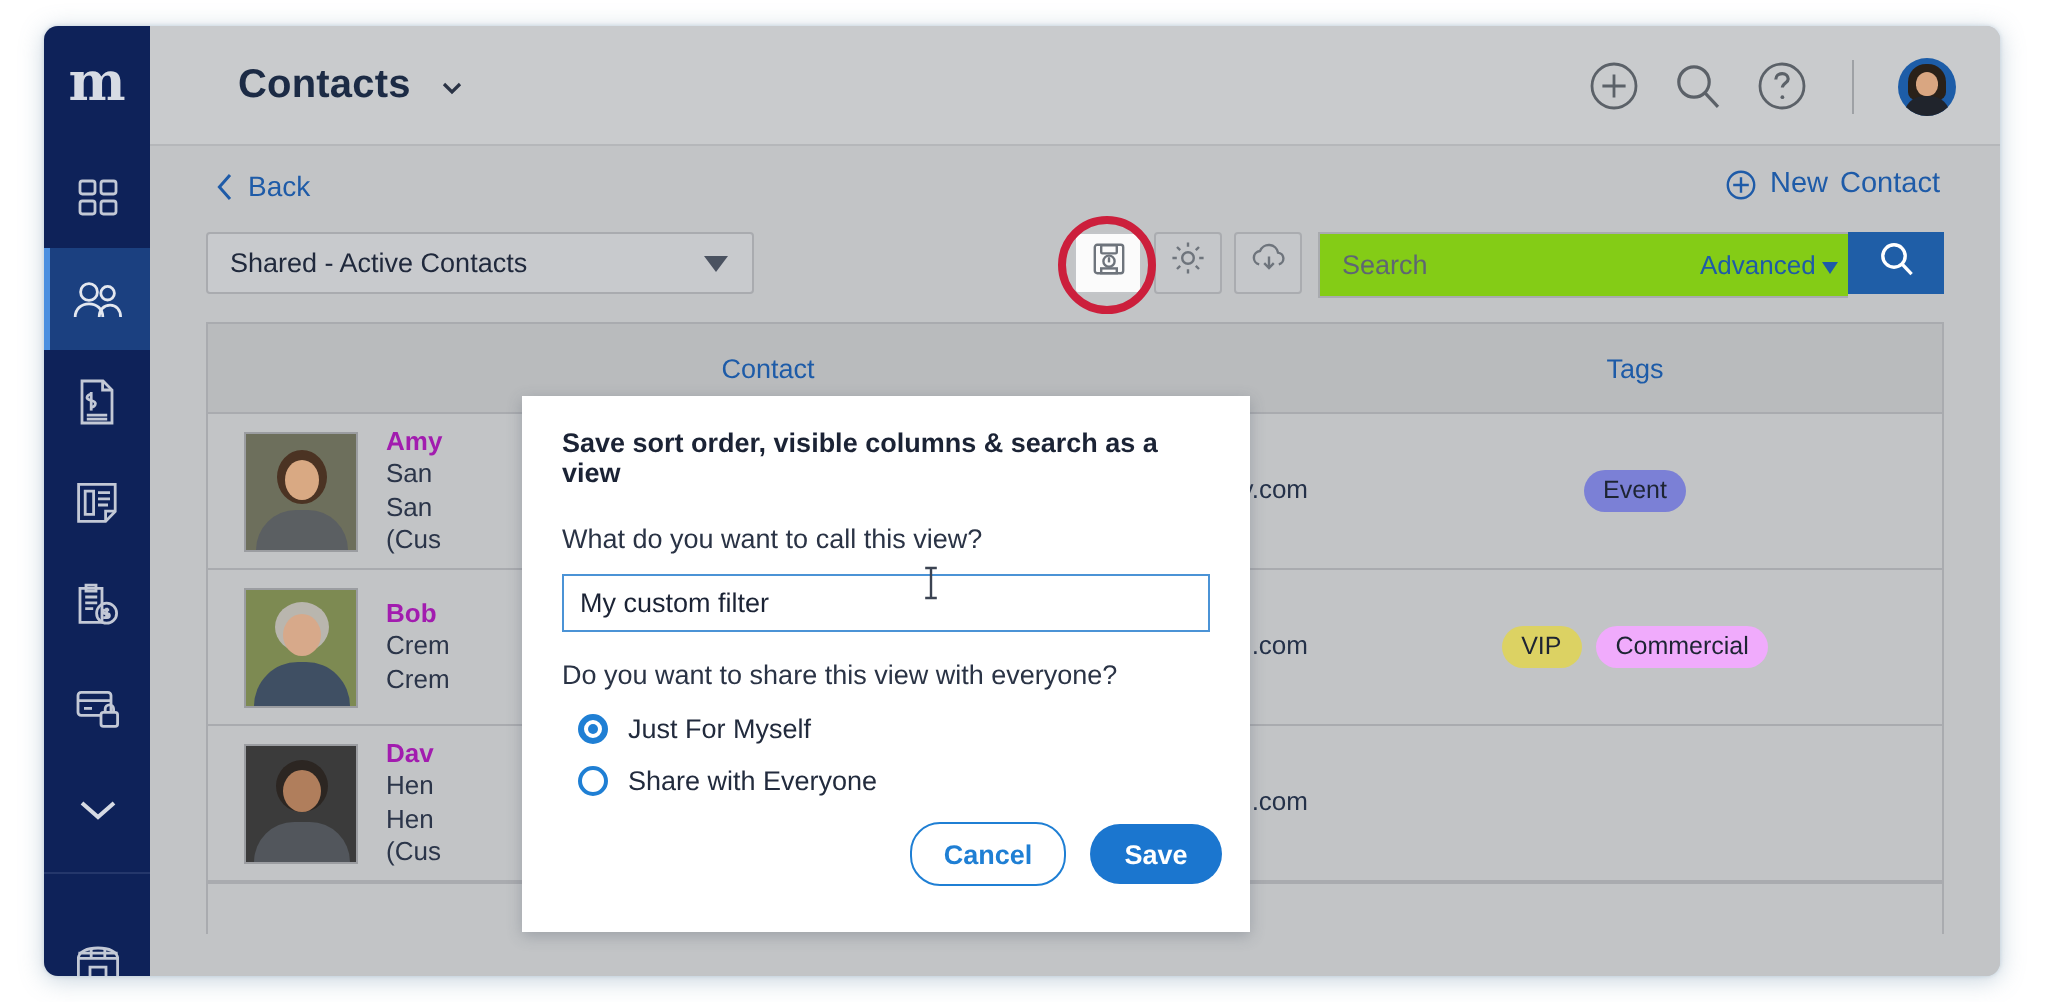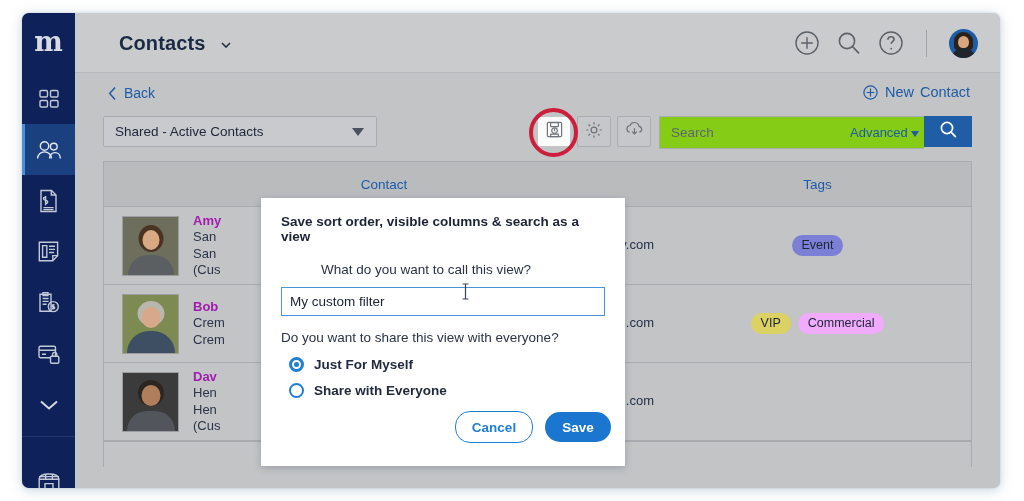--- a/index.html
+++ b/index.html
@@ -273,41 +273,40 @@
     background: #ffffff;
     box-shadow: 0 2px 7px rgba(70,80,95,0.30);
     z-index: 40;
     padding: 16px 20px 0 20px;
     box-sizing: border-box;
   }
   #modal-title {
     font-size: 13.5px; font-weight: 700; color: #1b2335;
     margin-bottom: 18px;
   }
-  #modal-q1 { font-size: 13.5px; color: #2a3345; margin-bottom: 10px; margin-left: 40px; }
+  #modal-q1 { font-size: 13.5px; color: #2a3345; margin-bottom: 10px; }
   #name-input {
     width: 100%; height: 29px;
     border: 1px solid #4b93d6;
     box-sizing: border-box;
     font-family: "Liberation Sans", sans-serif;
     font-size: 13.5px; color: #1b2335;
     padding: 0 8px;
     outline: none;
     background: #fff;
   }
   #text-cursor {
     position: absolute; left: 200px; top: 84px;
     width: 9px; height: 19px;
   }
   #modal-q2 { font-size: 13.5px; color: #2a3345; margin: 14px 0 12px; }
   .radio-row {
     display: flex; align-items: center; gap: 10px;
     margin-bottom: 11px; cursor: pointer;
     padding-left: 8px;
-    font-weight: bold;
   }
   .radio {
     width: 15px; height: 15px; border-radius: 50%;
     border: 2px solid #1f7fd4;
     box-sizing: border-box;
     position: relative;
     flex: 0 0 auto;
   }
   .radio.checked { border-width: 3px; }
   .radio.checked::after {

